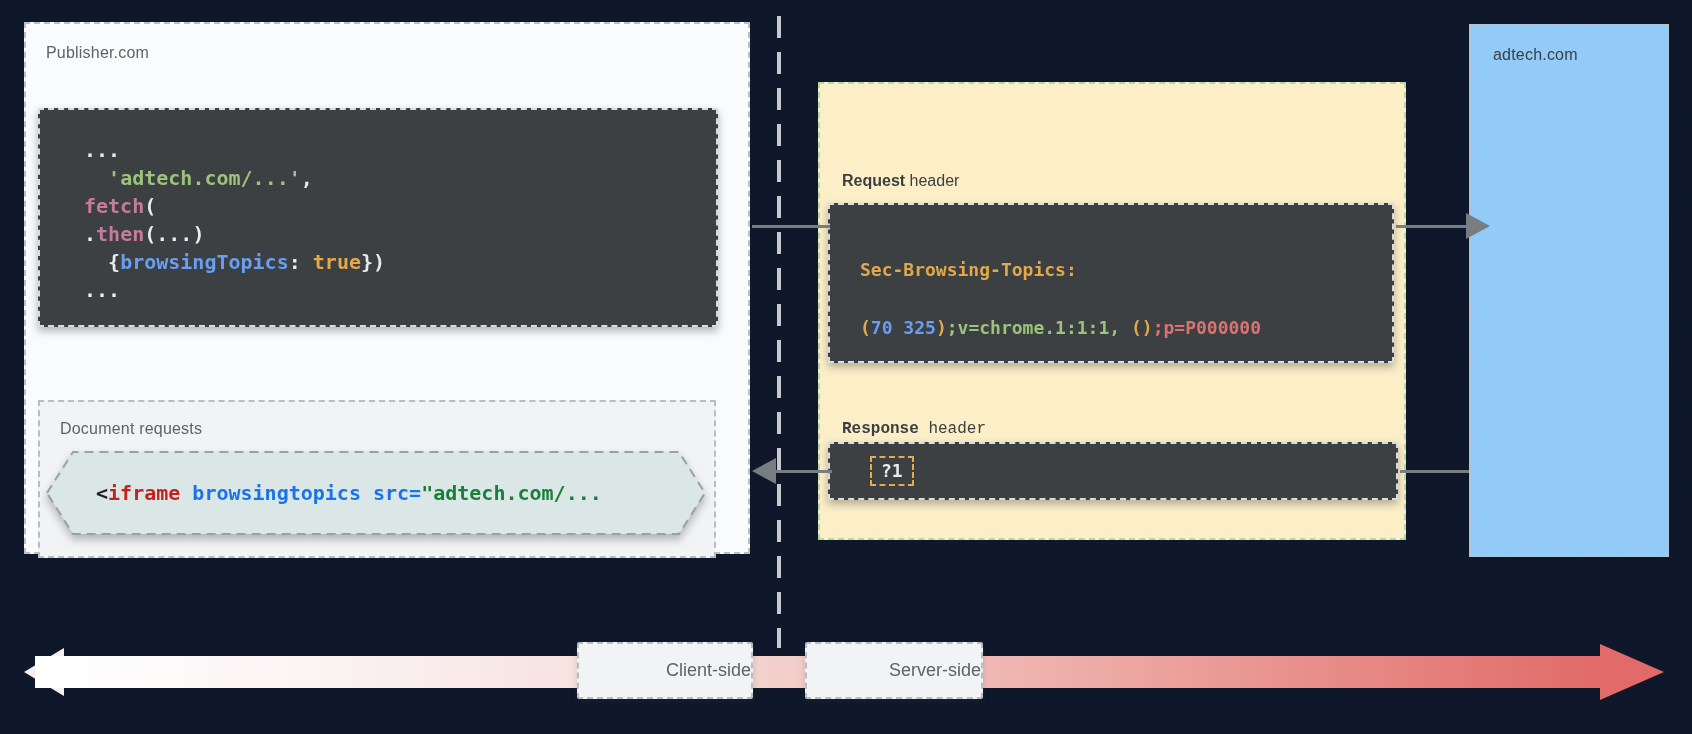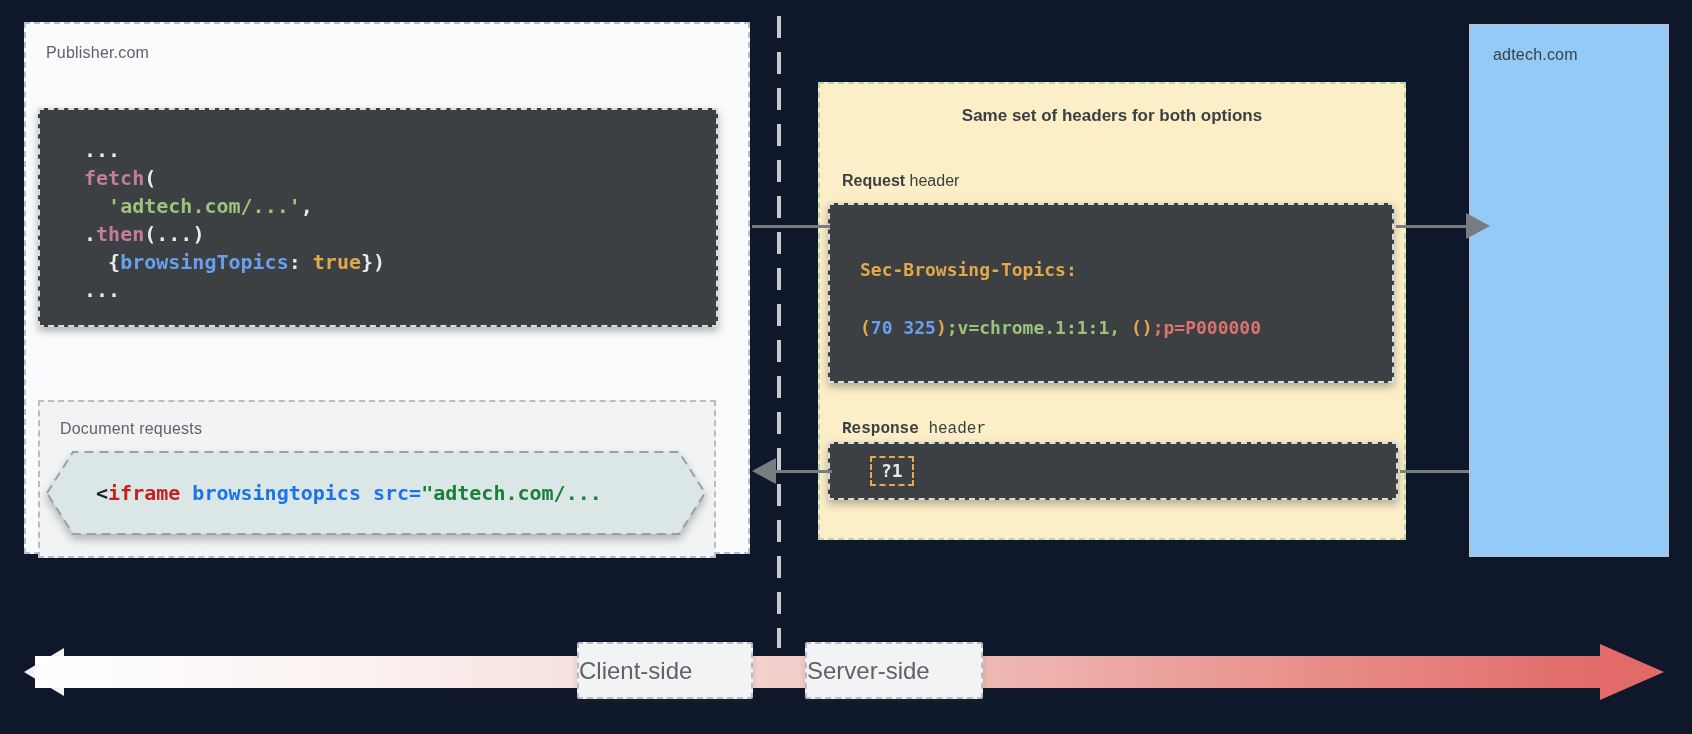--- a/index.html
+++ b/index.html
@@ -42,21 +42,21 @@
   }
 
   
   .yellow-box {
     left:818px; top:82px; width:588px; height:458px;
     background:#fceec6; border:2px dashed #b5d8ab;
   }
   .panel-title { left:0; top:22px; width:100%; text-align:center; font-size:17px; font-weight:bold; color:#3c4043; }
   .hdr-label { font-size:16px; color:#3c4043; }
   .hdr-label b { font-weight:bold; }
-  .request-block { left:8px; top:119px; width:566px; height:180px; padding:36px 16px 0 30px; }
+  .request-block { left:8px; top:119px; width:566px; height:160px; padding:36px 16px 0 30px; }
   .req-line { font-size:18px; line-height:58px; white-space:pre; }
   .response-block { left:8px; top:358px; width:570px; height:58px; display:flex; align-items:center; padding-left:30px; font-size:18px; white-space:pre; }
   .badge-q1 {
     display:inline-block; margin-left:10px; padding:2px 9px 3px 9px;
     border:2px dashed #e2ab4c; color:#e8eaed; font-size:18px;
   }
 
   
   .adtech-box {
     left:1469px; top:24px; width:200px; height:533px;
@@ -71,60 +71,59 @@
   
   .grad-band {
     left:35px; top:656px; width:1570px; height:32px;
     background:linear-gradient(to right, #ffffff 0%, #fbf4f3 18%, #f6dcd9 40%, #efb6b1 62%, #e88d89 82%, #e16a67 100%);
   }
   .band-head-right { left:1600px; top:644px; width:0; height:0; border-top:28px solid transparent; border-bottom:28px solid transparent; border-left:64px solid #e26a68; }
   .band-head-left  { left:24px; top:648px; width:0; height:0; border-top:24px solid transparent; border-bottom:24px solid transparent; border-right:40px solid #f5f1f0; }
   .side-tag {
     top:642px; height:57px; background:#f2f3f4; border:2px dashed #b9bdc1; border-radius:2px;
     box-shadow:0 3px 6px rgba(60,64,67,.18);
-    display:flex; align-items:center; justify-content:flex-start;
-    font-size:24px; color:#5f6368;
+    display:flex; align-items:center; justify-content:flex-end;
+    font-size:18px; color:#5f6368;
   }
   .client-tag { left:577px; width:176px; }
   .server-tag { left:805px; width:178px; }
 </style>
 </head>
 <body>
 
 <div id="canvas">
 
   <div class="abs publisher-box">
     <div class="abs zone-label" style="left:20px; top:20px;">Publisher.com</div>
 
     <div class="abs code-dark fetch-block">
       <div>
           <div class="code-line"><span style="color: rgb(232, 234, 237);">...</span></div>
+          <div class="code-line"><span style="color: rgb(232, 234, 237);">  </span><span style="color: rgb(155, 195, 123);">'adtech.com/...'</span><span style="color: rgb(232, 234, 237);">,</span></div>
           <div class="code-line"><span style="color: rgb(197, 123, 156);">fetch</span><span style="color: rgb(232, 234, 237);">(</span></div>
-          <div class="code-line"><span style="color: rgb(232, 234, 237);">  </span><span style="color: rgb(155, 195, 123);">'adtech.com/...'</span><span style="color: rgb(232, 234, 237);">,</span></div>
           <div class="code-line"><span style="color: rgb(232, 234, 237);">.</span><span style="color: rgb(197, 123, 156);">then</span><span style="color: rgb(232, 234, 237);">(...)</span></div>
           <div class="code-line"><span style="color: rgb(232, 234, 237);">  {</span><span style="color: rgb(105, 159, 238);">browsingTopics</span><span style="color: rgb(232, 234, 237);">: </span><span style="color: rgb(227, 168, 75);">true</span><span style="color: rgb(232, 234, 237);">})</span></div>
           <div class="code-line"><span style="color: rgb(232, 234, 237);">...</span></div>
         </div>
     </div>
 
     <div class="abs doc-box">
       <div class="abs zone-label" style="left:20px; top:18px;">Document requests</div>
       <div class="abs hex-wrap">
         <svg width="660" height="86" viewBox="0 0 660 86">
           <polygon points="1,43 27,2 633,2 659,43 633,84 27,84" fill="#dbe6e6" stroke="#9aa0a6" stroke-width="2" stroke-dasharray="9 6"></polygon>
         </svg>
         <div class="abs hex-code"><span style="color: rgb(32, 33, 36);">&lt;</span><span style="color: rgb(197, 34, 31);">iframe</span><span style="color: rgb(32, 33, 36);"> </span><span style="color: rgb(26, 115, 232);">browsingtopics</span><span style="color: rgb(32, 33, 36);"> </span><span style="color: rgb(26, 115, 232);">src=</span><span style="color: rgb(24, 128, 56);">"adtech.com/...</span></div>
       </div>
     </div>
   </div>
 
   <div class="abs vline"></div>
 
   <div class="abs yellow-box">
-    <div class="abs panel-title">Same set of headers for both options</div>
 
     <div class="abs hdr-label" style="left:22px; top:88px;">
       <b>Request</b><span> header</span>
     </div>
 
     <div class="abs code-dark request-block">
       <div class="req-line"><span style="color: rgb(227, 168, 75);">Sec-Browsing-Topics:</span></div>
       <div class="req-line"><span style="color: rgb(227, 168, 75);">(</span><span style="color: rgb(105, 159, 238);">70 325</span><span style="color: rgb(227, 168, 75);">)</span><span style="color: rgb(155, 195, 123);">;v=chrome.1:1:1,</span><span style="color: rgb(232, 234, 237);"> </span><span style="color: rgb(227, 168, 75);">()</span><span style="color: rgb(218, 115, 112);">;p=P000000</span></div>
     </div>
 

